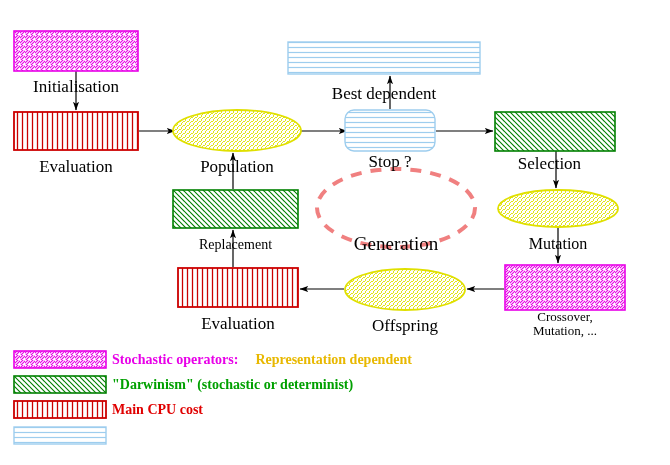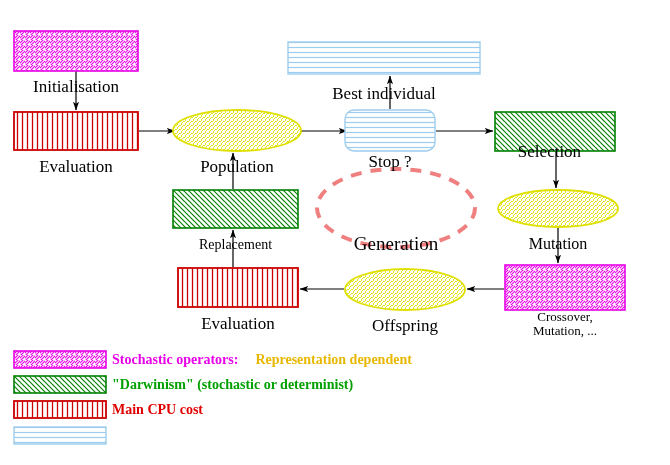--- a/index.html
+++ b/index.html
@@ -89,28 +89,28 @@
 
 <div class="node" style="left:14px;top:112px;width:124px;height:38px;font-size:17px;">
   <span class="lbl">Evaluation</span>
 </div>
 
 <div class="node" style="left:173px;top:110px;width:128px;height:41px;font-size:17px;">
   <span class="lbl">Population</span>
 </div>
 
 <div class="node" style="left:288px;top:42px;width:192px;height:32px;font-size:17px;">
-  <span class="lbl">Best individual</span>
+  <span class="lbl">Best dependent</span>
 </div>
 
 <div class="node" style="left:345px;top:110px;width:90px;height:31px;font-size:17px;">
   <span class="lbl">Stop ?</span>
 </div>
 
-<div class="node" style="left:495px;top:96px;width:109px;height:39px;font-size:17px;">
+<div class="node" style="left:495px;top:108px;width:109px;height:39px;font-size:17px;">
   <span class="lbl">Selection</span>
 </div>
 
 <div class="node" style="left:173px;top:190px;width:125px;height:38px;font-size:14px;">
   <span class="lbl">Replacement</span>
 </div>
 
 <div class="node" style="left:317px;top:169px;width:158px;height:78px;font-size:19px;color:#f08080;">
   <span class="lbl" style="color:#000000;">Generation</span>
 </div>

